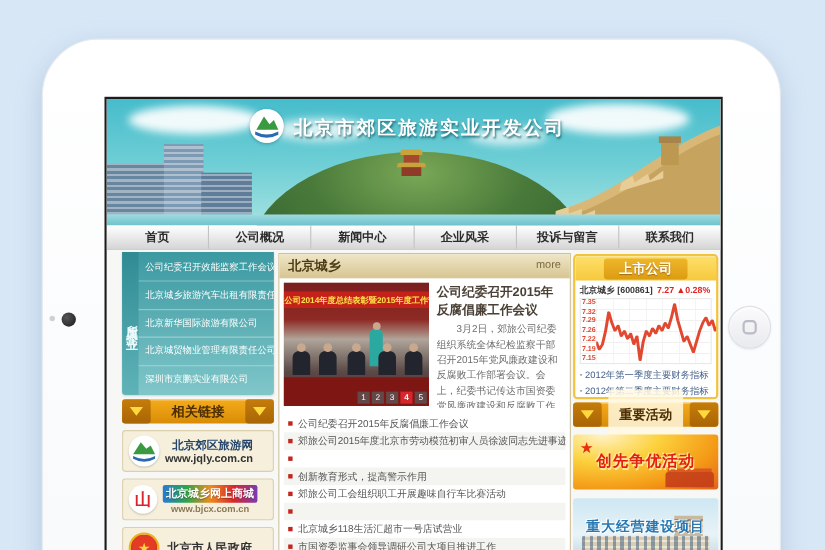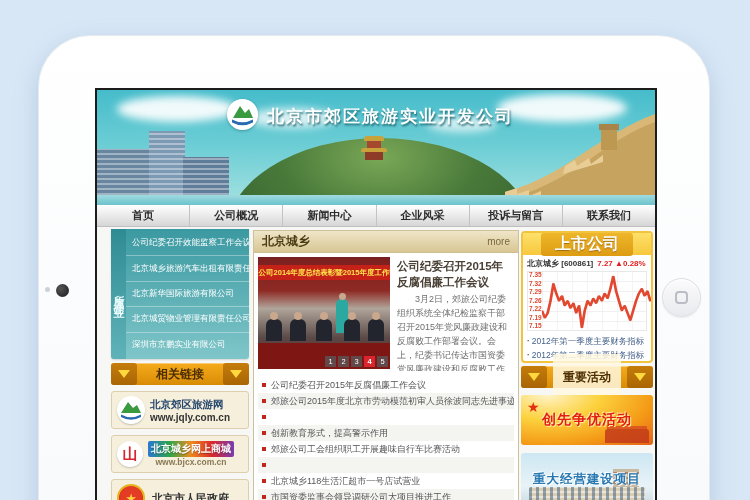--- a/index.html
+++ b/index.html
@@ -93,21 +93,21 @@
 
   
   .link-card { margin-top:6px; height:38px; background:#f5efdc; border:1px solid #dccfae;
     border-radius:3px; display:flex; align-items:center; padding:0 5px; cursor:pointer; overflow:hidden; }
   .mini-logo { width:28px; height:28px; border-radius:50%; background:#fff; flex:none;
     box-shadow:0 1px 2px rgba(0,0,0,.2); }
   .emblem { width:28px; height:28px; border-radius:50%; flex:none;
     background:radial-gradient(circle at 50% 45%, #e43b24 55%, #c01d10 100%); border:2px solid #e8b41f;
     display:flex; align-items:center; justify-content:center; color:#ffd23e; font-size:13px; }
   .card-text { margin-left:5px; display:flex; flex-direction:column; justify-content:center; min-width:0; }
-  .card-name { font-size:10.5px; font-weight:bold; color:#24456b; white-space:nowrap; }
+  .card-name { font-size:10.5px; font-weight:bold; color:#24456b; white-space:nowrap;text-align:right; }
   .card-url { font-size:10px; font-weight:bold; color:#333; }
   .shop-title { font-size:10px; font-weight:bold; color:#fff; white-space:nowrap;
     background:linear-gradient(90deg,#2a7ad4,#2ba54a,#f08a1d,#d8262c,#7a3bb4); padding:1px 3px; border-radius:2px;
     text-shadow:0 1px 1px rgba(0,0,0,.35); }
   .shop-url { font-size:8.5px; font-weight:bold; color:#8a7a55; text-align:center; }
   .red-logo { width:26px; height:26px; flex:none; border-radius:50%; background:#fff;
     box-shadow:0 1px 2px rgba(0,0,0,.2); display:flex; align-items:center; justify-content:center; }
   .red-logo span { color:#d8262c; font-size:15px; font-weight:bold; }
   .gov-name { font-size:11px; font-weight:bold; color:#333; margin-left:7px; }
 
@@ -139,21 +139,21 @@
   .news-item { height:16px; display:flex; align-items:center; font-size:9px; color:#555;
     cursor:pointer; white-space:nowrap; overflow:hidden; }
   .news-item:nth-child(even) { background:#f4f4f1; }
   .bullet { width:4px; height:4px; background:#c2271d; margin:0 5px 0 4px; flex:none; }
 
   
   .stock-panel { width:132px; height:132px; background:#fff; border:2px solid #f2c33c; border-radius:4px; overflow:hidden; }
   .stock-header { height:22px; background:linear-gradient(180deg,#fde06a,#f7c83d);
     display:flex; align-items:center; justify-content:center; }
   .stock-header-pill { background:linear-gradient(180deg,#eeb62a,#dd9c12); border-radius:3px;
-    padding:1px 14px; color:#fff; font-size:16px; font-weight:bold; text-shadow:0 1px 1px rgba(120,70,0,.6); }
+    padding:1px 14px; color:#fff; font-size:12px; font-weight:bold; text-shadow:0 1px 1px rgba(120,70,0,.6); }
   .stock-line { display:flex; align-items:center; padding:3px 4px 1px 4px; white-space:nowrap; }
   .stock-name { font-size:8px; font-weight:bold; color:#333; }
   .stock-quote { margin-left:4px; font-size:8px; font-weight:bold; color:#e21f1f; }
   .chart-wrap { position:relative; margin:1px 4px; height:60px; border:1px solid #e8e8e8;
     background-image:repeating-linear-gradient(180deg, transparent 0 9px, #f0f0f0 9px 10px),
                      repeating-linear-gradient(90deg, transparent 0 14px, #f4f4f4 14px 15px); }
   .y-ticks { position:absolute; left:1px; top:0; height:100%; display:flex; flex-direction:column;
     justify-content:space-between; z-index:2; }
   .y-ticks span { font-size:6.5px; color:#e2482f; font-weight:bold; line-height:1; transform-origin:left; }
   .chart-svg { position:absolute; left:14px; top:2px; width:114px; height:56px; }

